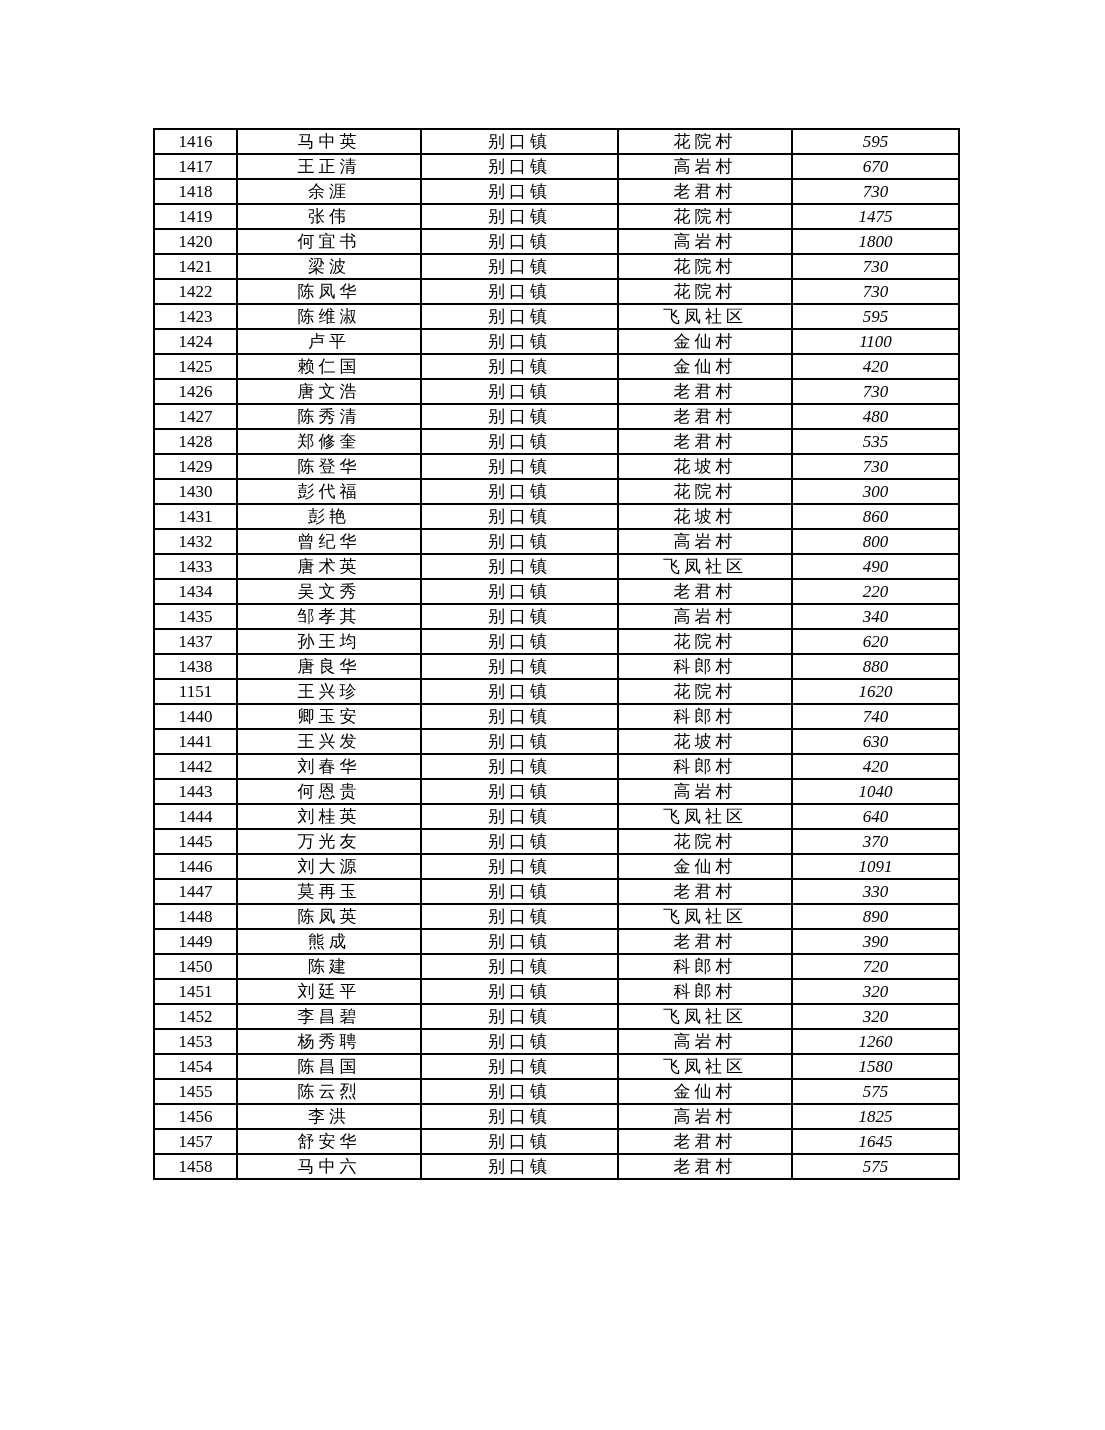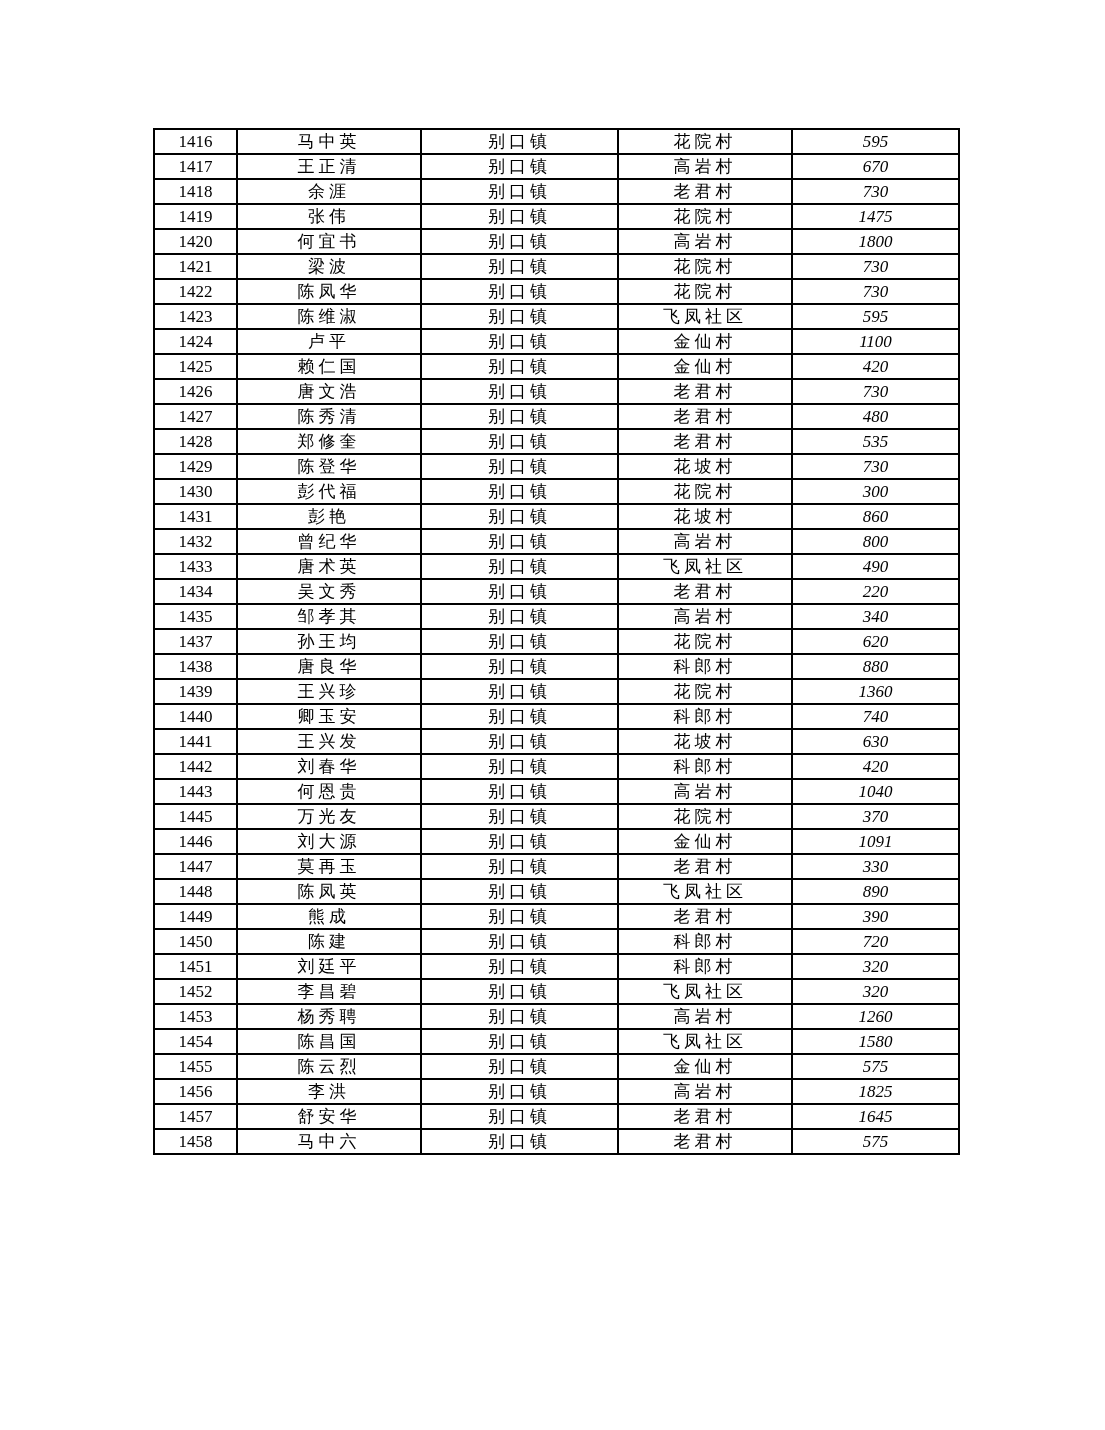--- a/index.html
+++ b/index.html
@@ -197,25 +197,25 @@
           <td class="col-amount">620</td>
         </tr>
         <tr>
           <td class="col-serial">1438</td>
           <td class="col-name">唐良华</td>
           <td class="col-town">别口镇</td>
           <td class="col-village">科郎村</td>
           <td class="col-amount">880</td>
         </tr>
         <tr>
-          <td class="col-serial">1439</td>
+          <td class="col-serial">1151</td>
           <td class="col-name">王兴珍</td>
           <td class="col-town">别口镇</td>
           <td class="col-village">花院村</td>
-          <td class="col-amount">1360</td>
+          <td class="col-amount">1620</td>
         </tr>
         <tr>
           <td class="col-serial">1440</td>
           <td class="col-name">卿玉安</td>
           <td class="col-town">别口镇</td>
           <td class="col-village">科郎村</td>
           <td class="col-amount">740</td>
         </tr>
         <tr>
           <td class="col-serial">1441</td>
@@ -230,20 +230,27 @@
           <td class="col-town">别口镇</td>
           <td class="col-village">科郎村</td>
           <td class="col-amount">420</td>
         </tr>
         <tr>
           <td class="col-serial">1443</td>
           <td class="col-name">何恩贵</td>
           <td class="col-town">别口镇</td>
           <td class="col-village">高岩村</td>
           <td class="col-amount">1040</td>
+        </tr>
+        <tr>
+          <td class="col-serial">1444</td>
+          <td class="col-name">刘桂英</td>
+          <td class="col-town">别口镇</td>
+          <td class="col-village">飞凤社区</td>
+          <td class="col-amount">640</td>
         </tr>
         <tr>
           <td class="col-serial">1445</td>
           <td class="col-name">万光友</td>
           <td class="col-town">别口镇</td>
           <td class="col-village">花院村</td>
           <td class="col-amount">370</td>
         </tr>
         <tr>
           <td class="col-serial">1446</td>

